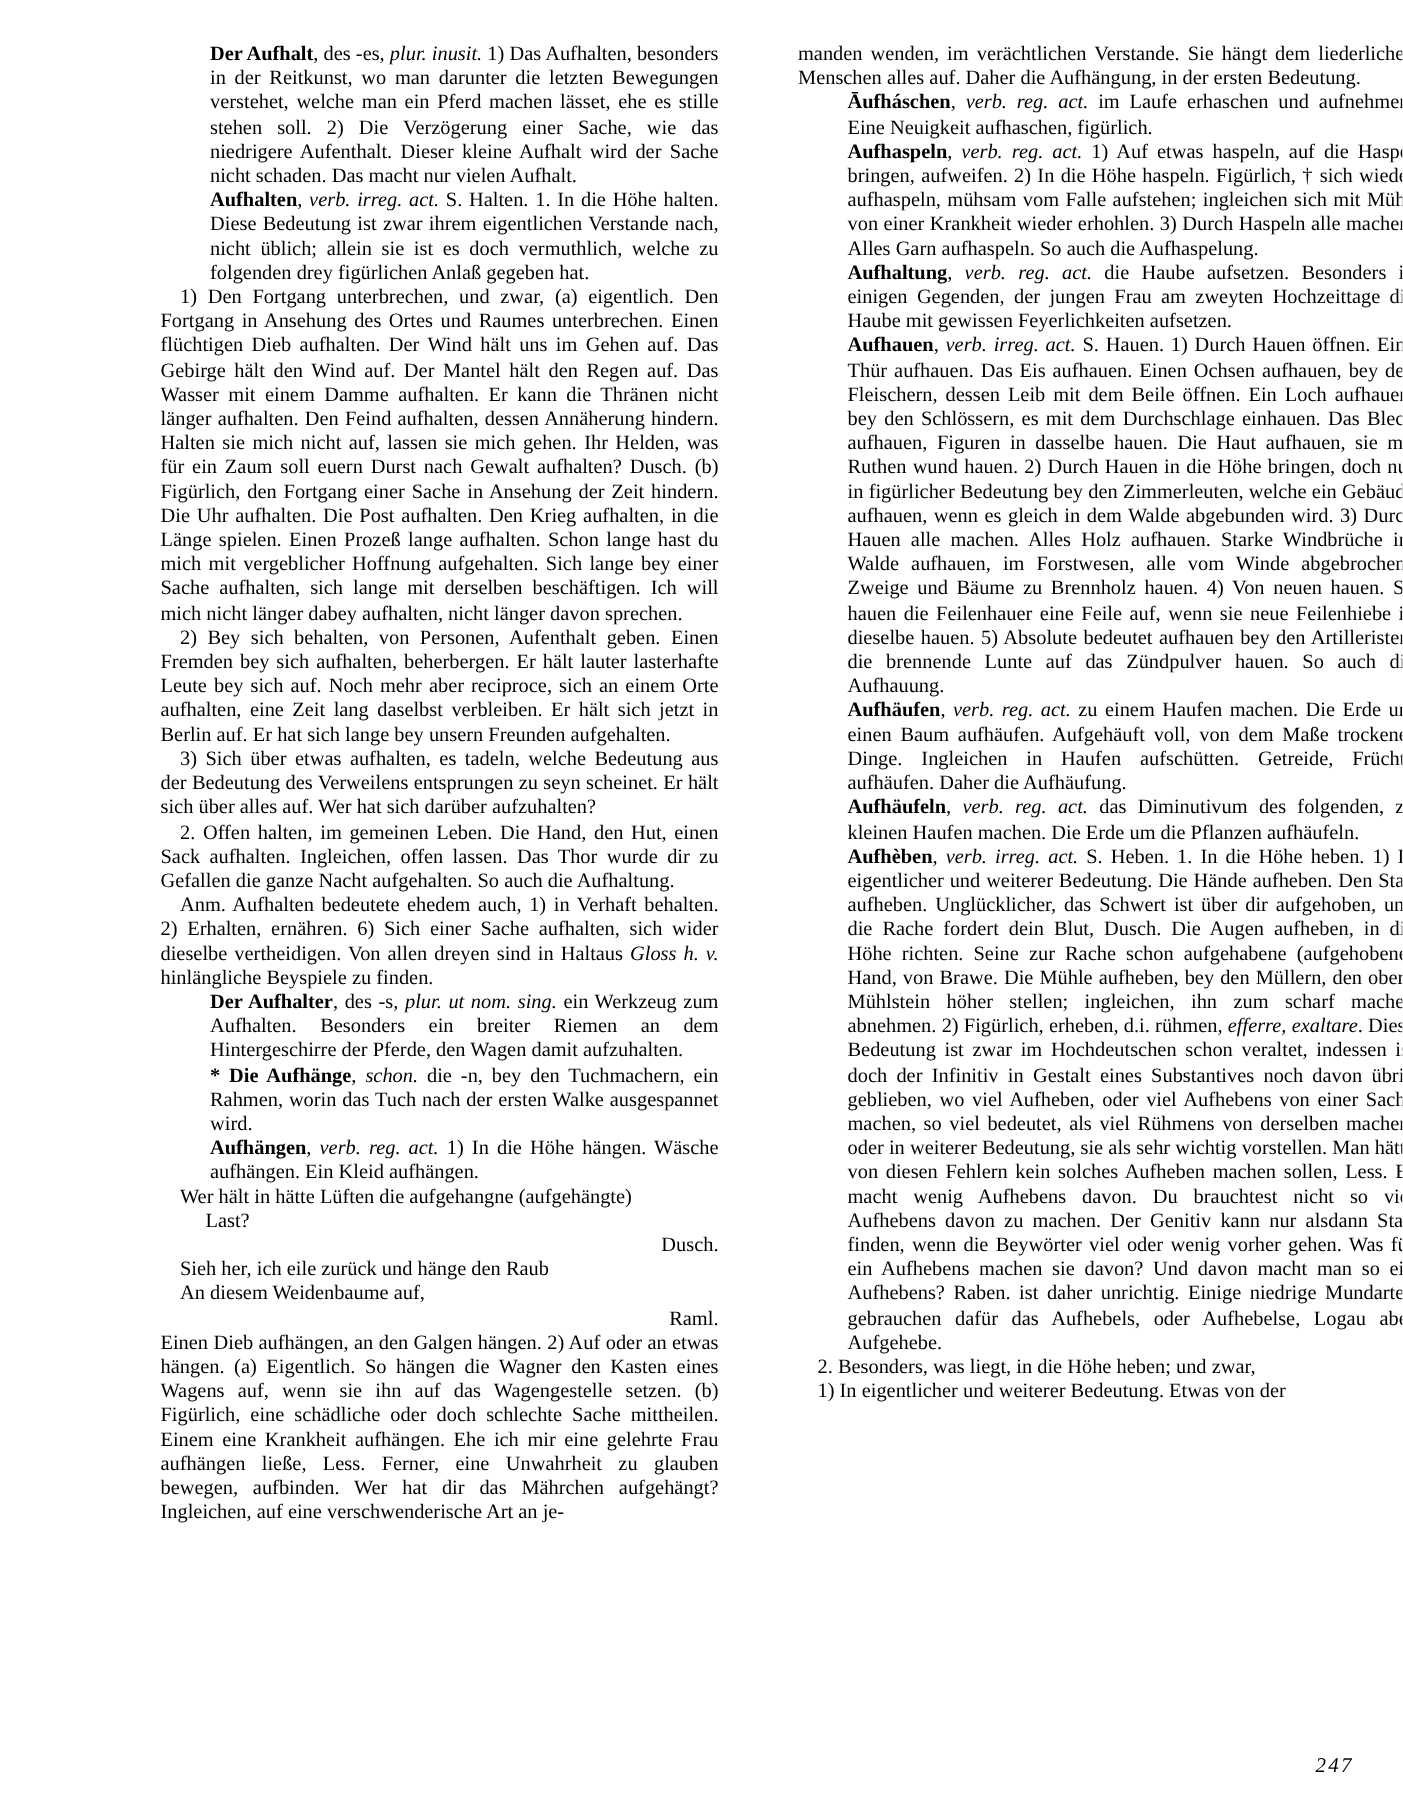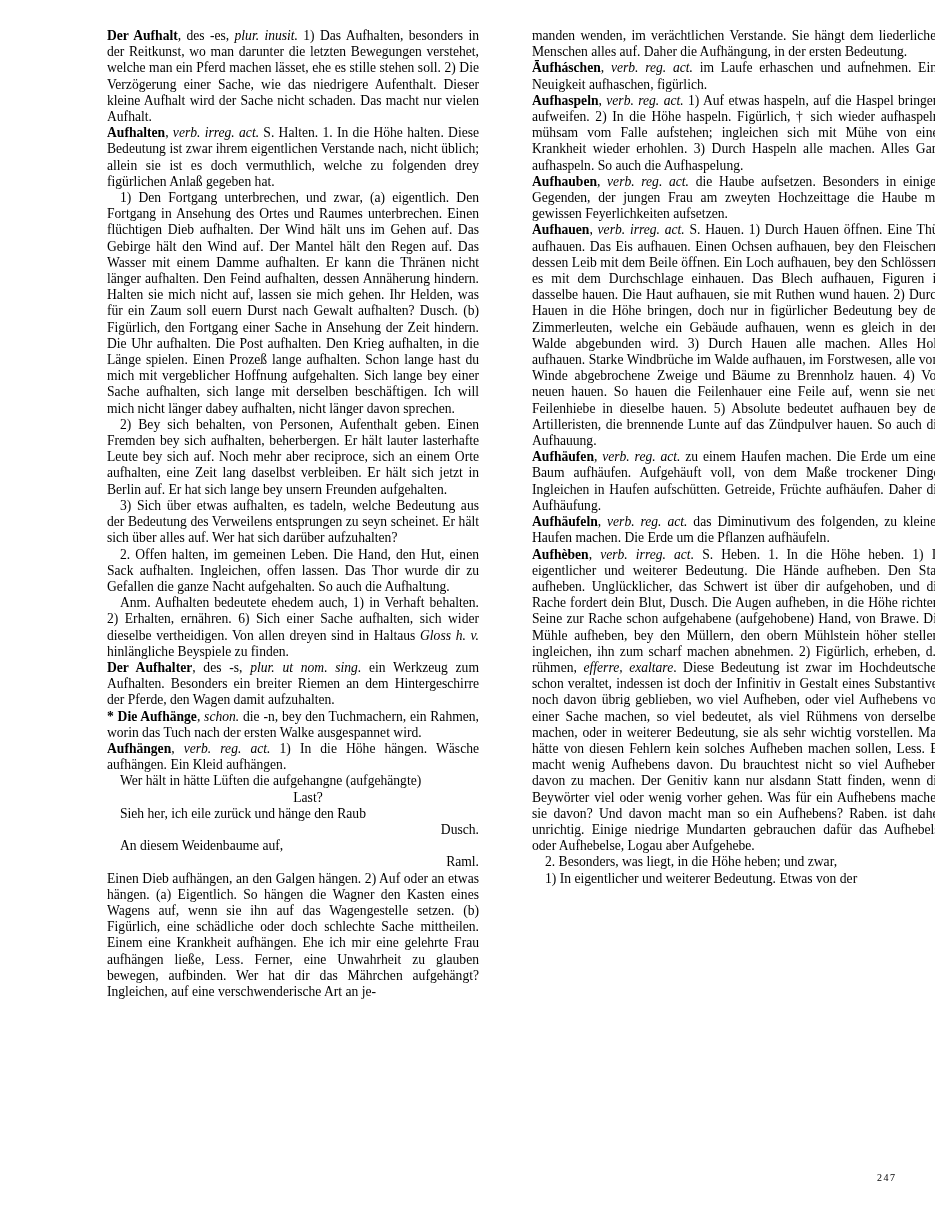--- a/index.html
+++ b/index.html
@@ -12,64 +12,65 @@
   }
   .col{
     position:absolute;top:28px;
     font-size:13.6px;line-height:16.2px;
     text-align:justify;
     overflow:hidden;
   }
   .col-left{left:107px;width:372px;height:1168px;}
   .col-right{left:532px;width:411px;height:1168px;}
   .pp{margin:0;padding:0;}
-  .pp.entry{text-indent:0;}
+  .pp.entry{text-indent:0;margin-left:33px;}
   .pp.cont{text-indent:0;}
   .pp.indent{text-indent:13px;}
   .pp.verse{text-align:left;text-indent:0;padding-left:13px;}
-  .pp.verse2{text-align:center;text-indent:0;padding-left:30px;}
+  .pp.verse2{text-align:left;text-indent:0;padding-left:30px;}
   .pp.attrib{text-align:right;text-indent:0;}
   .pp b{font-weight:bold;}
   .pp i{font-style:italic;}
   .page-number{
     position:absolute;
     top:1171px;left:877px;
-    font-size:10px;line-height:13px;
+    font-size:14px;line-height:13px;
     letter-spacing:1.5px;
     color:#000000;
+    font-style:italic;
   }
 </style>
 </head>
 <body>
 
 <div class="page">
   <div class="col col-left">
       <p class="pp entry"><b>Der Aufhalt</b><span>, des -es, </span><i>plur. inusit.</i><span> 1) Das Aufhalten, besonders in der Reitkunst, wo man darunter die letzten Bewegungen verstehet, welche man ein Pferd machen lässet, ehe es stille stehen soll. 2) Die Verzögerung einer Sache, wie das niedrigere Aufenthalt. Dieser kleine Aufhalt wird der Sache nicht schaden. Das macht nur vielen Aufhalt.</span></p>
       <p class="pp entry"><b>Aufhalten</b><span>, </span><i>verb. irreg. act.</i><span> S. Halten. 1. In die Höhe halten. Diese Bedeutung ist zwar ihrem eigentlichen Verstande nach, nicht üblich; allein sie ist es doch vermuthlich, welche zu folgenden drey figürlichen Anlaß gegeben hat.</span></p>
       <p class="pp indent"><span>1) Den Fortgang unterbrechen, und zwar, (a) eigentlich. Den Fortgang in Ansehung des Ortes und Raumes unterbrechen. Einen flüchtigen Dieb aufhalten. Der Wind hält uns im Gehen auf. Das Gebirge hält den Wind auf. Der Mantel hält den Regen auf. Das Wasser mit einem Damme aufhalten. Er kann die Thränen nicht länger aufhalten. Den Feind aufhalten, dessen Annäherung hindern. Halten sie mich nicht auf, lassen sie mich gehen. Ihr Helden, was für ein Zaum soll euern Durst nach Gewalt aufhalten? Dusch. (b) Figürlich, den Fortgang einer Sache in Ansehung der Zeit hindern. Die Uhr aufhalten. Die Post aufhalten. Den Krieg aufhalten, in die Länge spielen. Einen Prozeß lange aufhalten. Schon lange hast du mich mit vergeblicher Hoffnung aufgehalten. Sich lange bey einer Sache aufhalten, sich lange mit derselben beschäftigen. Ich will mich nicht länger dabey aufhalten, nicht länger davon sprechen.</span></p>
       <p class="pp indent"><span>2) Bey sich behalten, von Personen, Aufenthalt geben. Einen Fremden bey sich aufhalten, beherbergen. Er hält lauter lasterhafte Leute bey sich auf. Noch mehr aber reciproce, sich an einem Orte aufhalten, eine Zeit lang daselbst verbleiben. Er hält sich jetzt in Berlin auf. Er hat sich lange bey unsern Freunden aufgehalten.</span></p>
       <p class="pp indent"><span>3) Sich über etwas aufhalten, es tadeln, welche Bedeutung aus der Bedeutung des Verweilens entsprungen zu seyn scheinet. Er hält sich über alles auf. Wer hat sich darüber aufzuhalten?</span></p>
       <p class="pp indent"><span>2. Offen halten, im gemeinen Leben. Die Hand, den Hut, einen Sack aufhalten. Ingleichen, offen lassen. Das Thor wurde dir zu Gefallen die ganze Nacht aufgehalten. So auch die Aufhaltung.</span></p>
       <p class="pp indent"><span>Anm. Aufhalten bedeutete ehedem auch, 1) in Verhaft behalten. 2) Erhalten, ernähren. 6) Sich einer Sache aufhalten, sich wider dieselbe vertheidigen. Von allen dreyen sind in Haltaus </span><i>Gloss h. v.</i><span> hinlängliche Beyspiele zu finden.</span></p>
       <p class="pp entry"><b>Der Aufhalter</b><span>, des -s, </span><i>plur. ut nom. sing.</i><span> ein Werkzeug zum Aufhalten. Besonders ein breiter Riemen an dem Hintergeschirre der Pferde, den Wagen damit aufzuhalten.</span></p>
       <p class="pp entry"><b>* Die Aufhänge</b><span>, </span><i>schon.</i><span> die -n, bey den Tuchmachern, ein Rahmen, worin das Tuch nach der ersten Walke ausgespannet wird.</span></p>
       <p class="pp entry"><b>Aufhängen</b><span>, </span><i>verb. reg. act.</i><span> 1) In die Höhe hängen. Wäsche aufhängen. Ein Kleid aufhängen.</span></p>
       <p class="pp verse"><span>Wer hält in hätte Lüften die aufgehangne (aufgehängte)</span></p>
       <p class="pp verse2"><span>Last?</span></p>
+      <p class="pp attrib"><span>Dusch.</span></p>
       <p class="pp verse"><span>Sieh her, ich eile zurück und hänge den Raub</span></p>
-      <p class="pp attrib"><span>Dusch.</span></p>
       <p class="pp verse"><span>An diesem Weidenbaume auf,</span></p>
       <p class="pp attrib"><span>Raml.</span></p>
       <p class="pp cont"><span>Einen Dieb aufhängen, an den Galgen hängen. 2) Auf oder an etwas hängen. (a) Eigentlich. So hängen die Wagner den Kasten eines Wagens auf, wenn sie ihn auf das Wagengestelle setzen. (b) Figürlich, eine schädliche oder doch schlechte Sache mittheilen. Einem eine Krankheit aufhängen. Ehe ich mir eine gelehrte Frau aufhängen ließe, Less. Ferner, eine Unwahrheit zu glauben bewegen, aufbinden. Wer hat dir das Mährchen aufgehängt? Ingleichen, auf eine verschwenderische Art an je-</span></p>
     </div>
   <div class="col col-right">
       <p class="pp cont"><span>manden wenden, im verächtlichen Verstande. Sie hängt dem liederlichen Menschen alles auf. Daher die Aufhängung, in der ersten Bedeutung.</span></p>
       <p class="pp entry"><b>Āufháschen</b><span>, </span><i>verb. reg. act.</i><span> im Laufe erhaschen und aufnehmen. Eine Neuigkeit aufhaschen, figürlich.</span></p>
       <p class="pp entry"><b>Aufhaspeln</b><span>, </span><i>verb. reg. act.</i><span> 1) Auf etwas haspeln, auf die Haspel bringen, aufweifen. 2) In die Höhe haspeln. Figürlich, † sich wieder aufhaspeln, mühsam vom Falle aufstehen; ingleichen sich mit Mühe von einer Krankheit wieder erhohlen. 3) Durch Haspeln alle machen. Alles Garn aufhaspeln. So auch die Aufhaspelung.</span></p>
-      <p class="pp entry"><b>Aufhauben</b><span>, </span><i>verb. reg. act.</i><span> die Haube aufsetzen. Besonders in einigen Gegenden, der jungen Frau am zweyten Hochzeittage die Haube mit gewissen Feyerlichkeiten aufsetzen.</span></p>
+      <p class="pp entry"><b>Aufhaltung</b><span>, </span><i>verb. reg. act.</i><span> die Haube aufsetzen. Besonders in einigen Gegenden, der jungen Frau am zweyten Hochzeittage die Haube mit gewissen Feyerlichkeiten aufsetzen.</span></p>
       <p class="pp entry"><b>Aufhauen</b><span>, </span><i>verb. irreg. act.</i><span> S. Hauen. 1) Durch Hauen öffnen. Eine Thür aufhauen. Das Eis aufhauen. Einen Ochsen aufhauen, bey den Fleischern, dessen Leib mit dem Beile öffnen. Ein Loch aufhauen, bey den Schlössern, es mit dem Durchschlage einhauen. Das Blech aufhauen, Figuren in dasselbe hauen. Die Haut aufhauen, sie mit Ruthen wund hauen. 2) Durch Hauen in die Höhe bringen, doch nur in figürlicher Bedeutung bey den Zimmerleuten, welche ein Gebäude aufhauen, wenn es gleich in dem Walde abgebunden wird. 3) Durch Hauen alle machen. Alles Holz aufhauen. Starke Windbrüche im Walde aufhauen, im Forstwesen, alle vom Winde abgebrochene Zweige und Bäume zu Brennholz hauen. 4) Von neuen hauen. So hauen die Feilenhauer eine Feile auf, wenn sie neue Feilenhiebe in dieselbe hauen. 5) Absolute bedeutet aufhauen bey den Artilleristen, die brennende Lunte auf das Zündpulver hauen. So auch die Aufhauung.</span></p>
       <p class="pp entry"><b>Aufhäufen</b><span>, </span><i>verb. reg. act.</i><span> zu einem Haufen machen. Die Erde um einen Baum aufhäufen. Aufgehäuft voll, von dem Maße trockener Dinge. Ingleichen in Haufen aufschütten. Getreide, Früchte aufhäufen. Daher die Aufhäufung.</span></p>
       <p class="pp entry"><b>Aufhäufeln</b><span>, </span><i>verb. reg. act.</i><span> das Diminutivum des folgenden, zu kleinen Haufen machen. Die Erde um die Pflanzen aufhäufeln.</span></p>
       <p class="pp entry"><b>Aufhèben</b><span>, </span><i>verb. irreg. act.</i><span> S. Heben. 1. In die Höhe heben. 1) In eigentlicher und weiterer Bedeutung. Die Hände aufheben. Den Stab aufheben. Unglücklicher, das Schwert ist über dir aufgehoben, und die Rache fordert dein Blut, Dusch. Die Augen aufheben, in die Höhe richten. Seine zur Rache schon aufgehabene (aufgehobene) Hand, von Brawe. Die Mühle aufheben, bey den Müllern, den obern Mühlstein höher stellen; ingleichen, ihn zum scharf machen abnehmen. 2) Figürlich, erheben, d.i. rühmen, </span><i>efferre, exaltare</i><span>. Diese Bedeutung ist zwar im Hochdeutschen schon veraltet, indessen ist doch der Infinitiv in Gestalt eines Substantives noch davon übrig geblieben, wo viel Aufheben, oder viel Aufhebens von einer Sache machen, so viel bedeutet, als viel Rühmens von derselben machen, oder in weiterer Bedeutung, sie als sehr wichtig vorstellen. Man hätte von diesen Fehlern kein solches Aufheben machen sollen, Less. Er macht wenig Aufhebens davon. Du brauchtest nicht so viel Aufhebens davon zu machen. Der Genitiv kann nur alsdann Statt finden, wenn die Beywörter viel oder wenig vorher gehen. Was für ein Aufhebens machen sie davon? Und davon macht man so ein Aufhebens? Raben. ist daher unrichtig. Einige niedrige Mundarten gebrauchen dafür das Aufhebels, oder Aufhebelse, Logau aber Aufgehebe.</span></p>
       <p class="pp indent"><span>2. Besonders, was liegt, in die Höhe heben; und zwar,</span></p>
       <p class="pp indent"><span>1) In eigentlicher und weiterer Bedeutung. Etwas von der</span></p>
     </div>
   <div class="page-number">247</div>
 </div>
 

